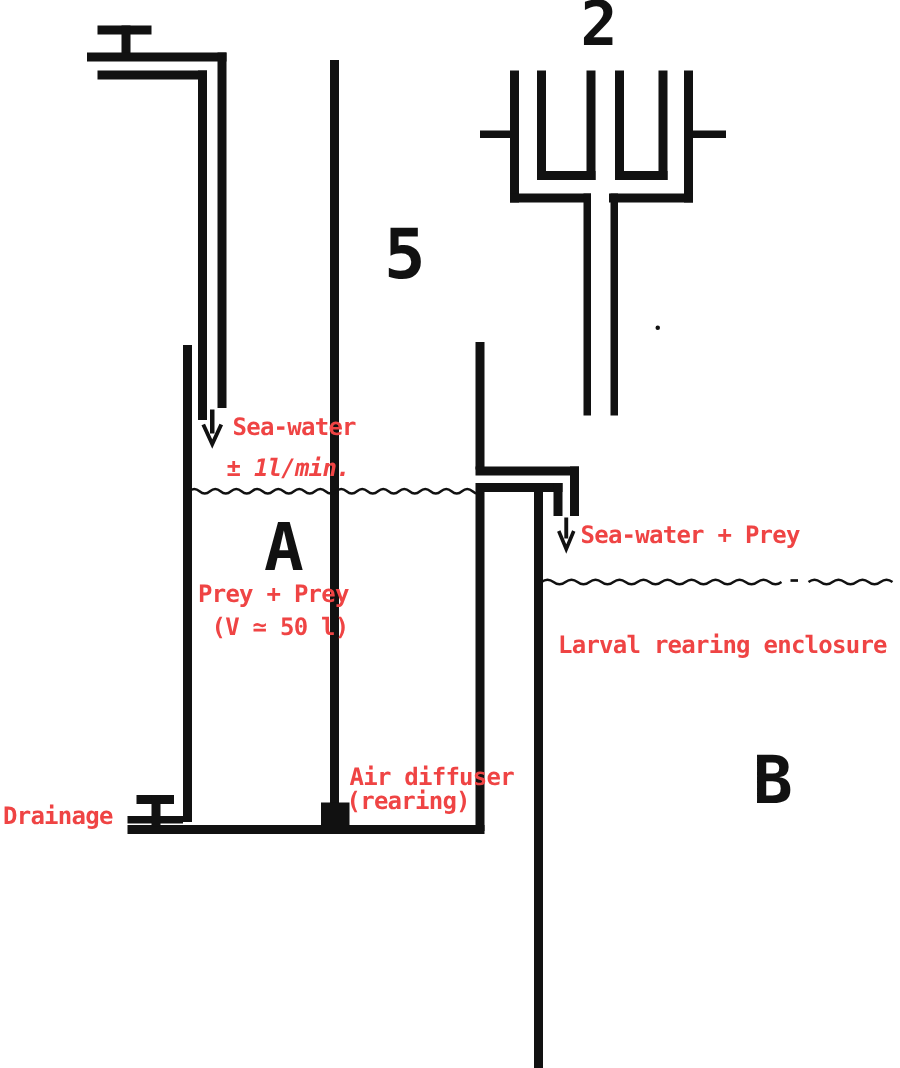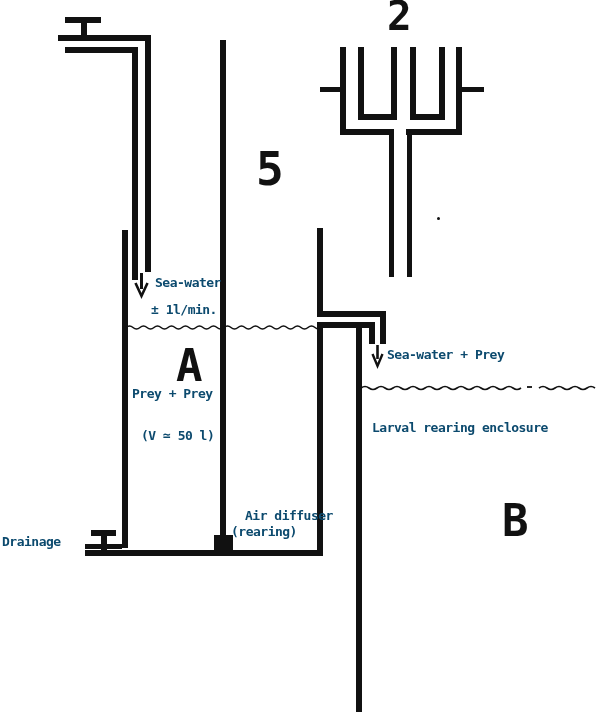--- a/index.html
+++ b/index.html
@@ -3,22 +3,22 @@
 <meta charset="utf-8">
 <style>
   html,body{margin:0;padding:0;background:#fff;}
   .canvas{
     position:relative;width:600px;height:712px;background:#ffffff;
     font-family:"DejaVu Sans Mono","DejaVu Sans",monospace;
     overflow:hidden;color:#111;
   }
   .ln{position:absolute;background:#111;}
   .lbl{
-    position:absolute;font-size:13px;font-weight:bold;line-height:1.15;
-    letter-spacing:-0.5px;white-space:nowrap;color:#0c4a6e;
+    position:absolute;font-size:16px;font-weight:bold;line-height:1.15;
+    letter-spacing:-0.5px;white-space:nowrap;color:#ef4444;
   }
   .big{
     position:absolute;font-weight:bold;line-height:1;color:#111;
     font-family:"DejaVu Sans Mono","DejaVu Sans",monospace;white-space:nowrap;
   }
   svg{position:absolute;overflow:visible;}
   .dot{position:absolute;background:#111;border-radius:50%;}
 </style>
 </head>
 <body>
@@ -83,22 +83,22 @@
   <div class="ln" style="left:320px;top:87px;width:20px;height:5px;"></div>
   <div class="ln" style="left:462px;top:87px;width:22px;height:5px;"></div>
   <div class="dot" style="left:437px;top:217px;width:3px;height:3px;"></div>
 
   <div class="big" style="left:387px;top:-4px;font-size:41px;">2</div>
   <div class="big" style="left:256px;top:146px;font-size:46px;">5</div>
   <div class="big" style="left:176px;top:344px;font-size:44px;">A</div>
   <div class="big" style="left:502px;top:499px;font-size:44px;">B</div>
 
   <div class="lbl" style="left:155px;top:276px;">Sea-water</div>
-  <div class="lbl" style="left:151px;top:303px;">± 1l/min.</div>
+  <div class="lbl" style="left:151px;top:303px;font-style:italic;">± 1l/min.</div>
   <div class="lbl" style="left:132px;top:387px;">Prey + Prey</div>
-  <div class="lbl" style="left:141px;top:429px;">(V ≃ 50 l)</div>
-  <div class="lbl" style="left:233px;top:509px;margin-left:12px;">Air diffuser</div>
+  <div class="lbl" style="left:141px;top:409px;">(V ≃ 50 l)</div>
+  <div class="lbl" style="left:233px;top:509px;">Air diffuser</div>
   <div class="lbl" style="left:231px;top:525px;">(rearing)</div>
   <div class="lbl" style="left:2px;top:535px;text-align:right;">Drainage</div>
   <div class="lbl" style="left:387px;top:348px;">Sea-water + Prey</div>
   <div class="lbl" style="left:372px;top:421px;">Larval rearing enclosure</div>
 
 </div>
 
 </body></html>

